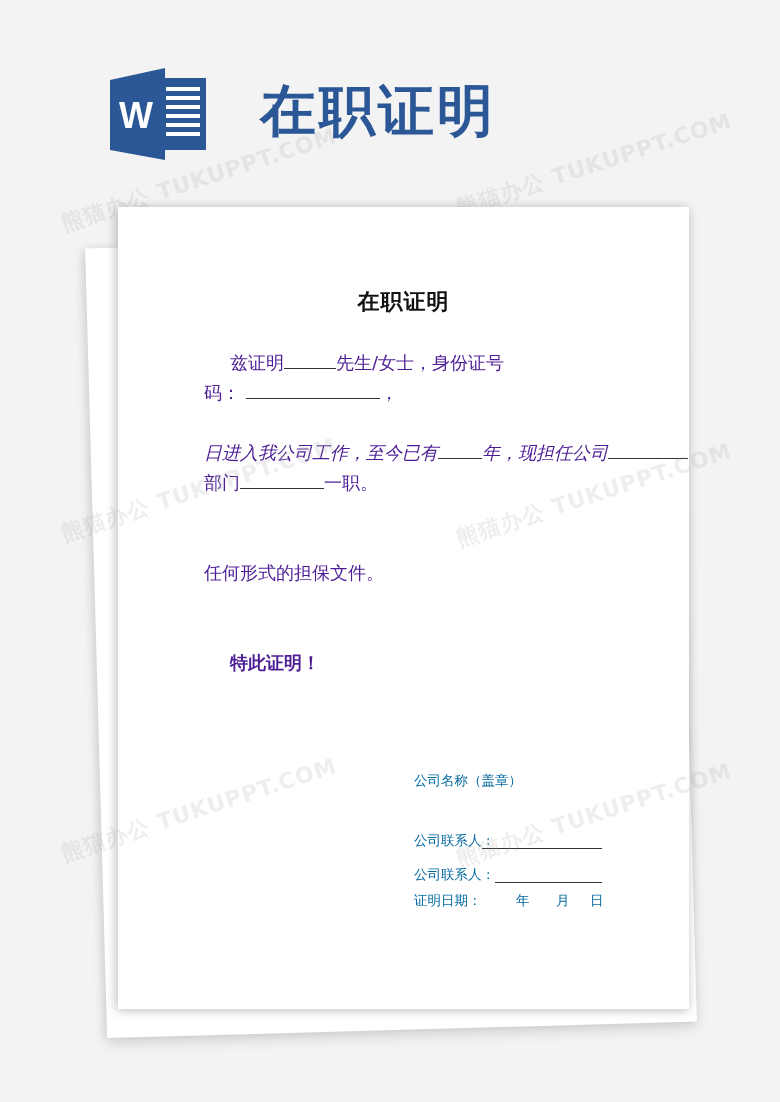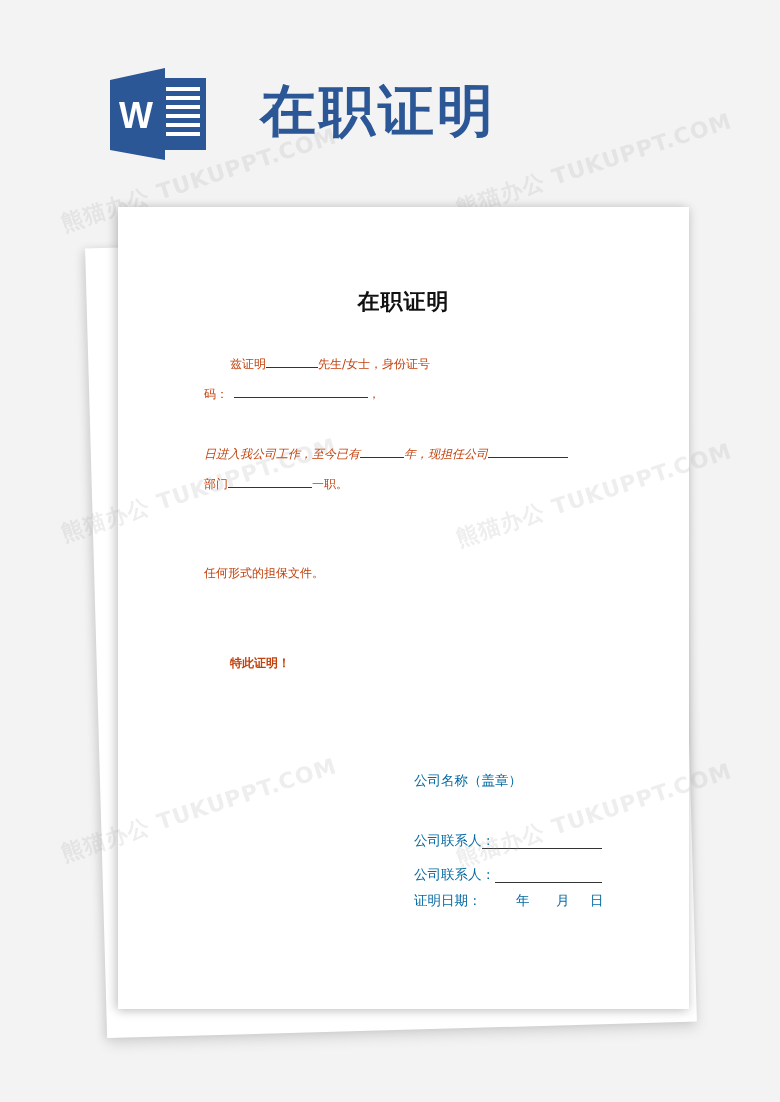--- a/index.html
+++ b/index.html
@@ -24,21 +24,21 @@
     .page-front {
       position: absolute; left: 118px; top: 207px; width: 571px; height: 802px;
       background: #fff;
       box-shadow: 0 2px 10px rgba(0,0,0,0.18), -4px 0 10px rgba(0,0,0,0.10);
     }
     .doc-title {
       position: absolute; left: 0; right: 0; top: 80px; text-align: center;
       font-size: 22px; font-weight: bold; color: #111; letter-spacing: 1px;
     }
     .line {
-      position: absolute; left: 86px; font-size: 12px; color: #c2410c;
+      position: absolute; left: 86px; font-size: 18px; color: #4c1d95;
       white-space: nowrap; line-height: 20px;
     }
     .blank {
       display: inline-block; border-bottom: 1px solid #333; height: 14px;
       vertical-align: baseline;
     }
     .sig { position: absolute; left: 296px; font-size: 13.5px; color: #0369a1; white-space: nowrap; line-height: 20px; }
     .sig .blank { position: absolute; top: 4px; }
     .bold { font-weight: bold; }
     .watermark {

